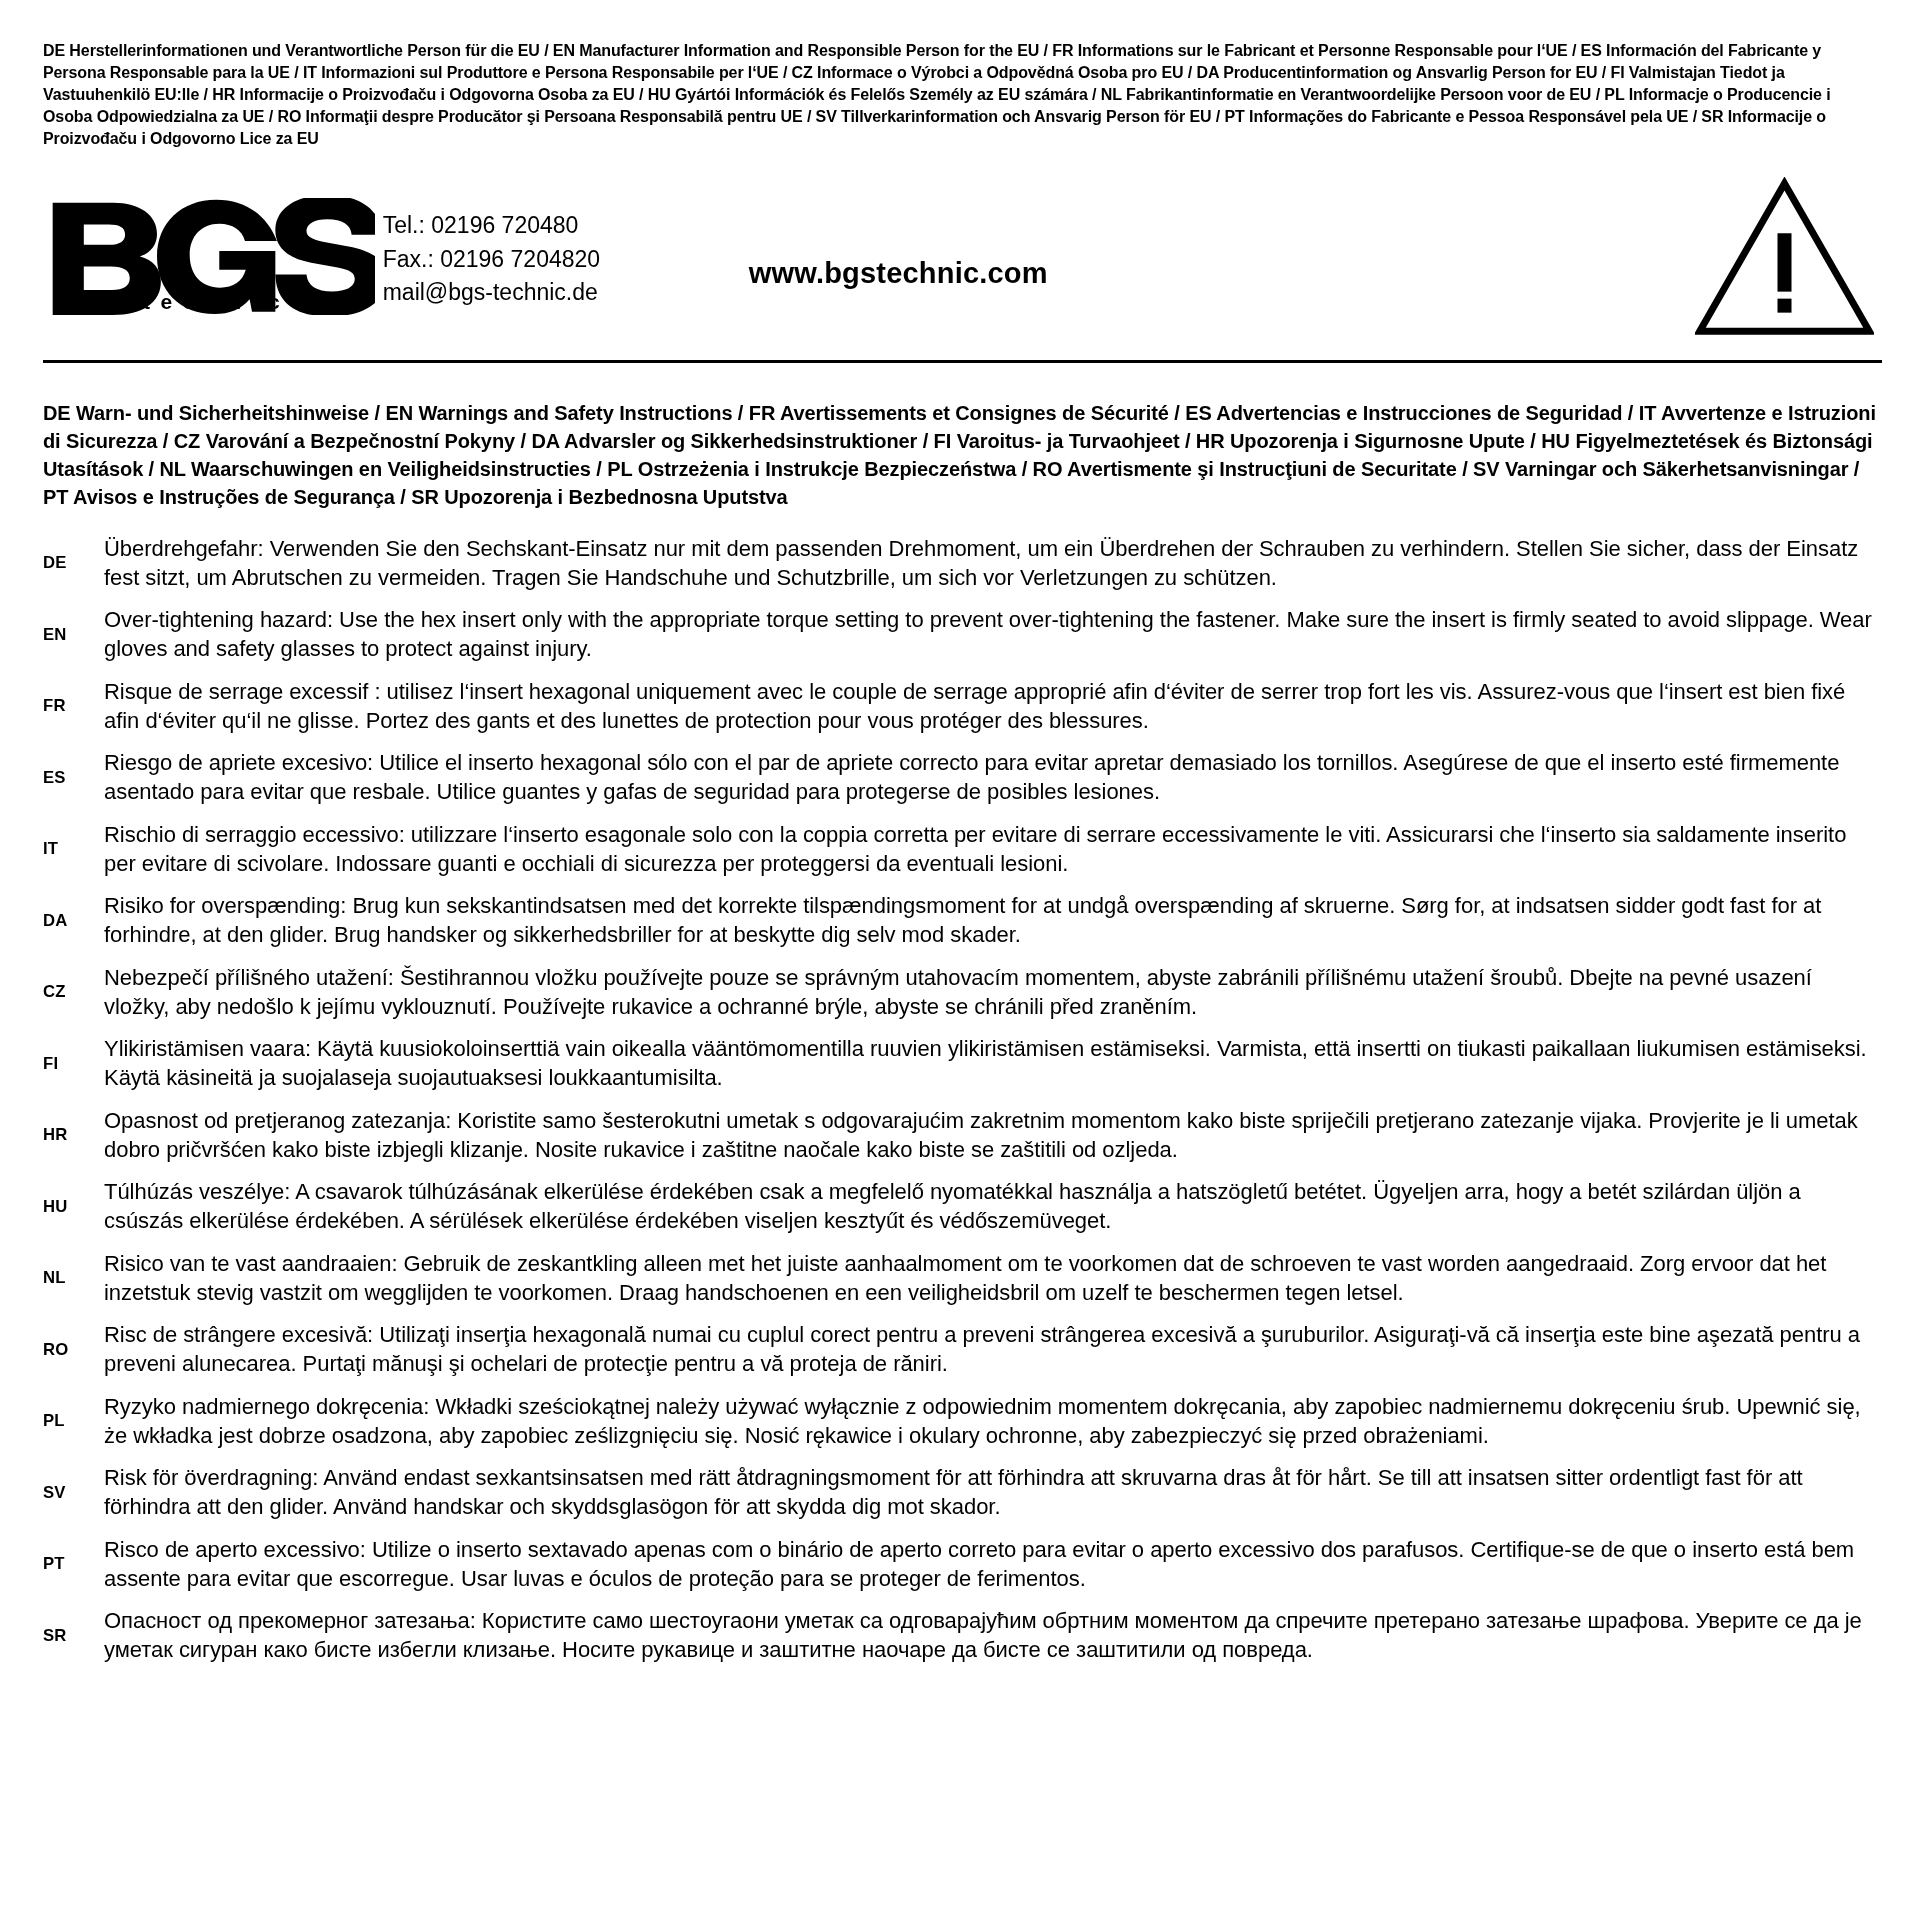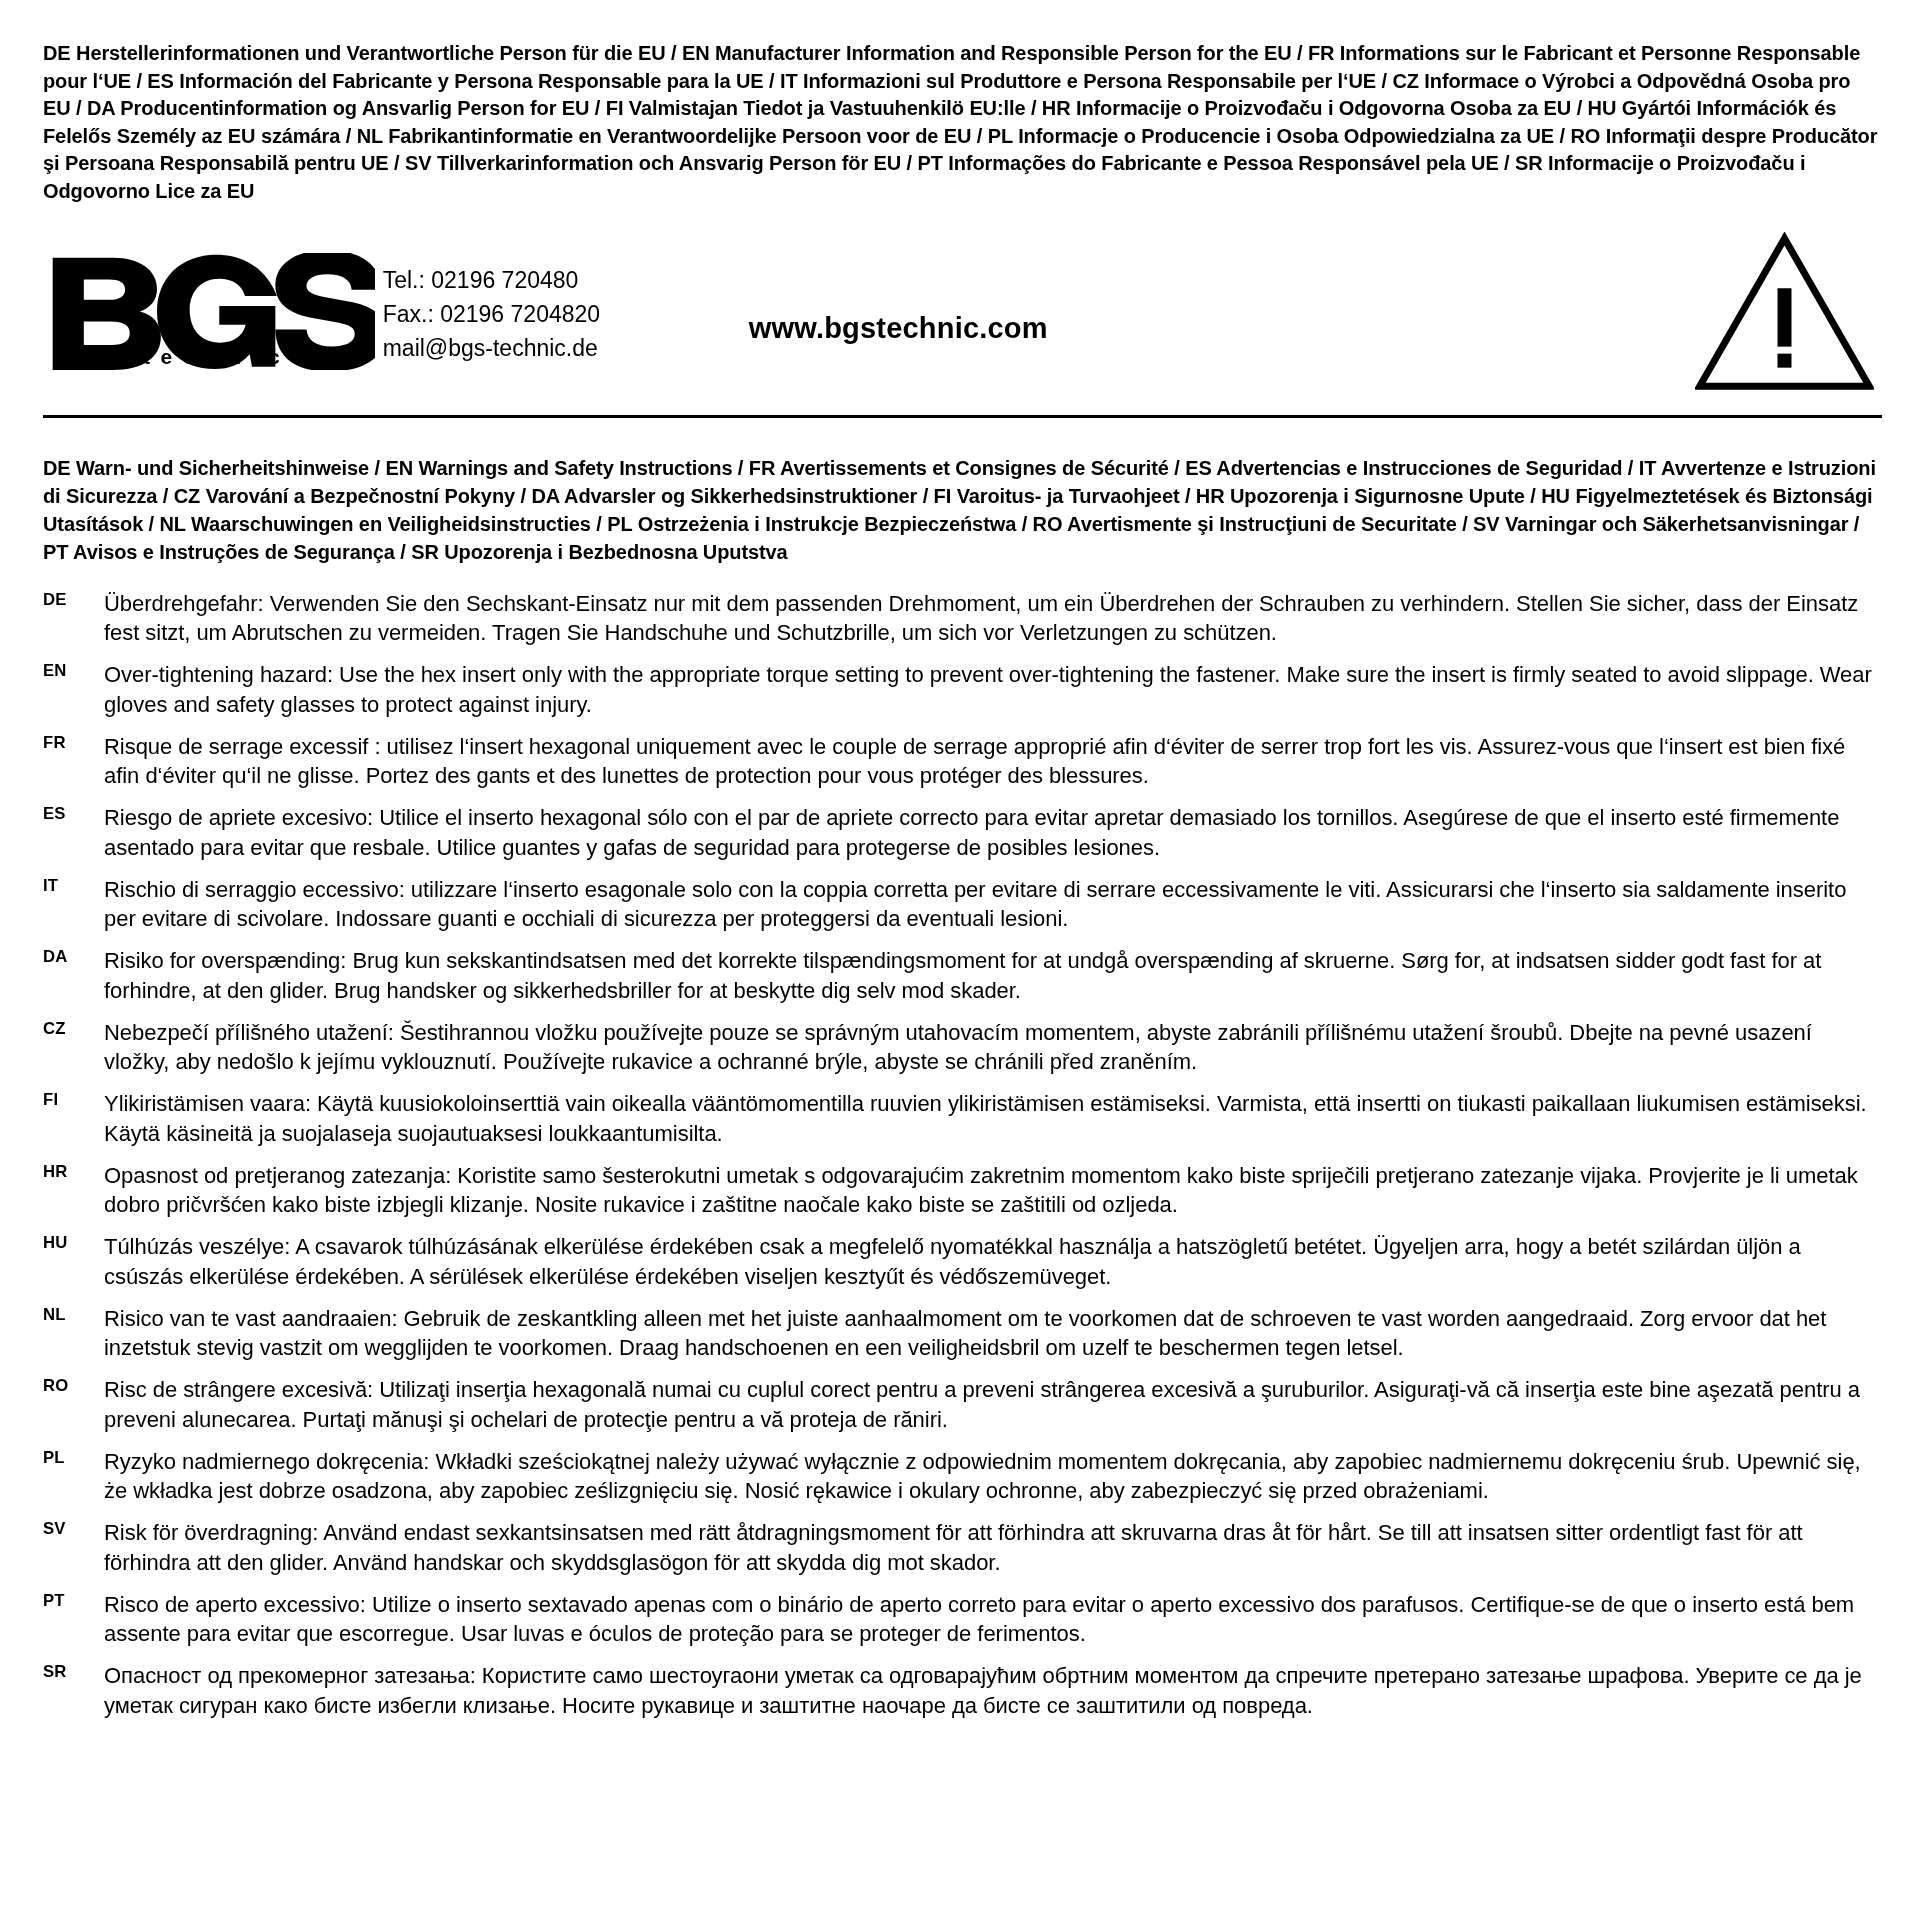--- a/index.html
+++ b/index.html
@@ -17,21 +17,21 @@
   .page {
     box-sizing: border-box;
     width: 1930px;
     height: 1930px;
     padding: 40px 48px 0 43px;
     position: relative;
   }
 
   
   .header-title {
-    font-size: 20px;
+    font-size: 16px;
     font-weight: bold;
     line-height: 1.38;
     letter-spacing: -0.1px;
     text-align: left;
     margin: 0 0 20px 0;
     max-width: 1852px;
   }
 
   
   .company-band {
@@ -86,20 +86,21 @@
     padding-top: 36px;
     margin-bottom: 23px;
     max-width: 1852px;
   }
 
   
   .lang-list { margin-top: 3.1px; }
   .lang-row {
     display: flex;
     margin-bottom: 13px;
+    align-items: center;
   }
   .lang-code {
     flex: 0 0 61px;
     font-size: 16.7px;
     font-weight: bold;
     padding-top: 0.8px;
     letter-spacing: 0.2px;
   }
   .lang-text {
     flex: 1 1 auto;

